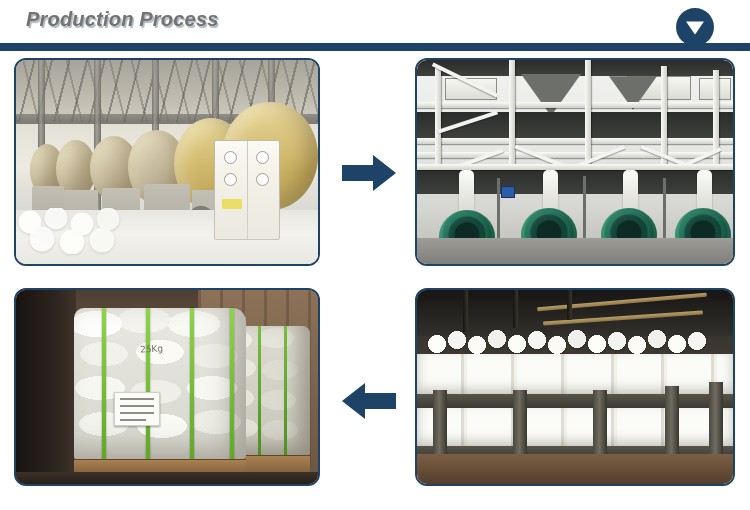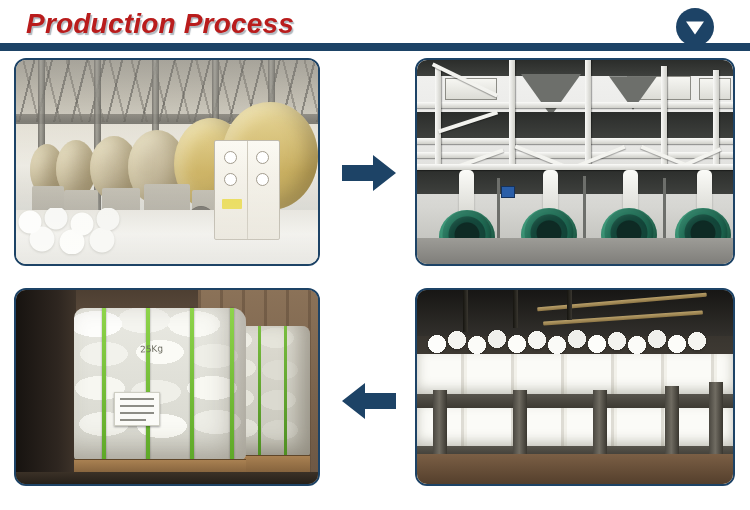--- a/index.html
+++ b/index.html
@@ -17,24 +17,24 @@
 
   
   #header {
     position: absolute;
     left: 0; top: 0;
     width: 750px; height: 52px;
   }
   #page-title {
     position: absolute;
     left: 26px; top: 8px;
-    font-size: 28px;
+    font-size: 20px;
     font-weight: bold;
     font-style: italic;
-    color: #b91c1c;
+    color: #737373;
     letter-spacing: 0.2px;
     text-shadow: 1.5px 1.8px 1px rgba(150,160,170,0.75);
     white-space: nowrap;
   }
   #collapse-toggle {
     position: absolute;
     left: 676px; top: 8px;
     width: 38px; height: 38px;
     border-radius: 50%;
     background: #1d4366;

